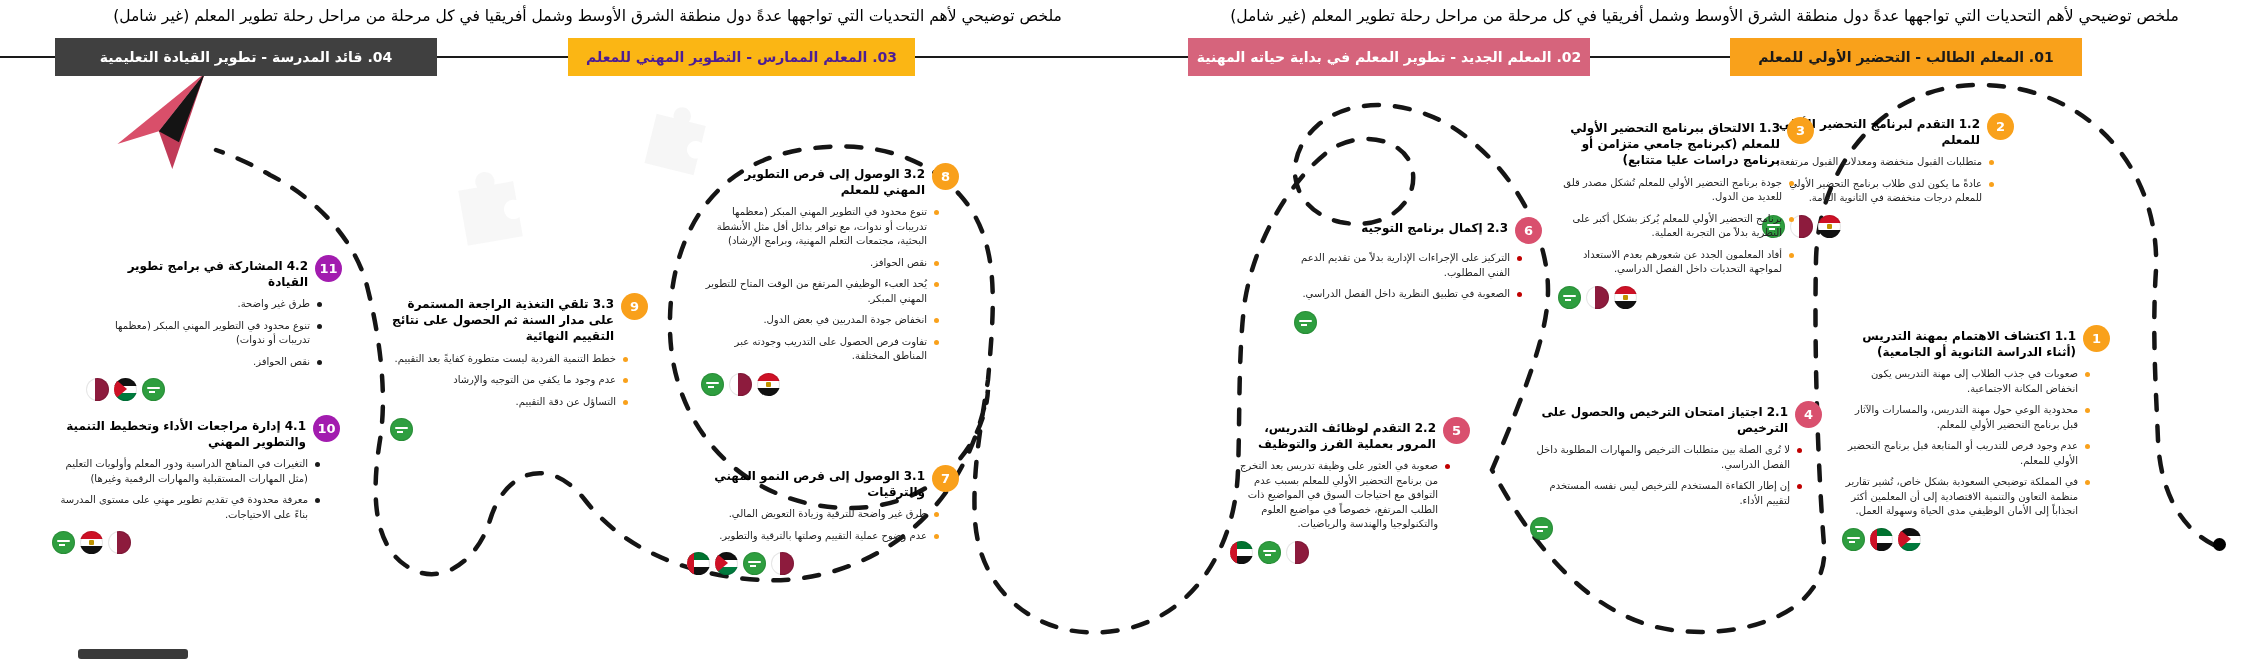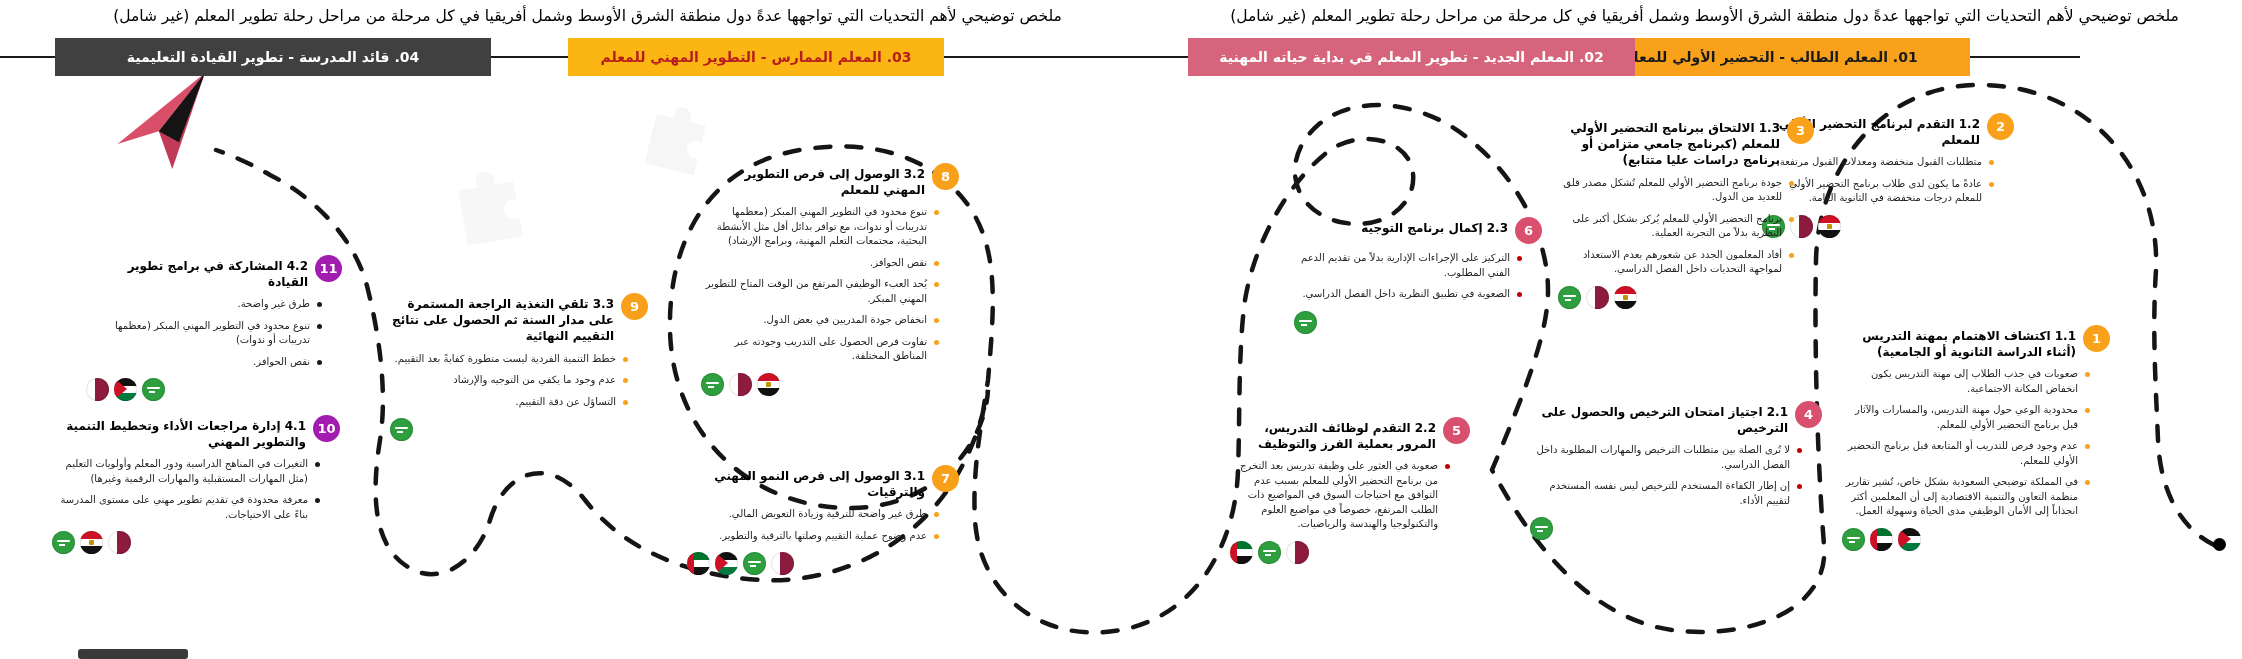--- a/index.html
+++ b/index.html
@@ -10,24 +10,24 @@
   
   .main-title{position:absolute;top:6px;direction:rtl;text-align:center;
               font-weight:normal;font-size:15.5px;color:#000;line-height:1.3}
   .title-right{right:15px;width:1045px}
   .title-left{left:60px;width:1055px}
 
   
   .header-line{position:absolute;top:56px;left:0;width:2080px;height:2px;background:#1a1a1a}
   .stage-header{position:absolute;top:38px;height:38px;display:flex;align-items:center;
                 justify-content:center;font-weight:bold;font-size:14px;direction:rtl;z-index:3}
-  .h1{left:1570px;width:400px;background:#F9A11B;color:#1a1a1a}
-  .h2{left:1188px;width:447px;background:#D6647C;color:#fff}
-  .h3{left:568px;width:376px;background:#FBB614;color:#b91c1c}
-  .h4{left:55px;width:436px;background:#404040;color:#fff}
+  .h1{left:1730px;width:352px;background:#F9A11B;color:#1a1a1a}
+  .h2{left:1188px;width:402px;background:#D6647C;color:#fff}
+  .h3{left:568px;width:347px;background:#FBB614;color:#4c1d95}
+  .h4{left:55px;width:382px;background:#404040;color:#fff}
 
   
   #path-svg{position:absolute;inset:0;z-index:1;pointer-events:none}
 
   
   .section{position:absolute;direction:rtl;text-align:right;z-index:2}
   .sec-head{display:flex;gap:7px;align-items:flex-start}
   .badge{flex:0 0 auto;width:27px;height:27px;border-radius:50%;color:#fff;display:flex;
          align-items:center;justify-content:center;font-weight:bold;font-size:13px;margin-top:-3px}
   .sec-title{font-weight:bold;font-size:12px;line-height:1.35;color:#000;white-space:pre-line}

